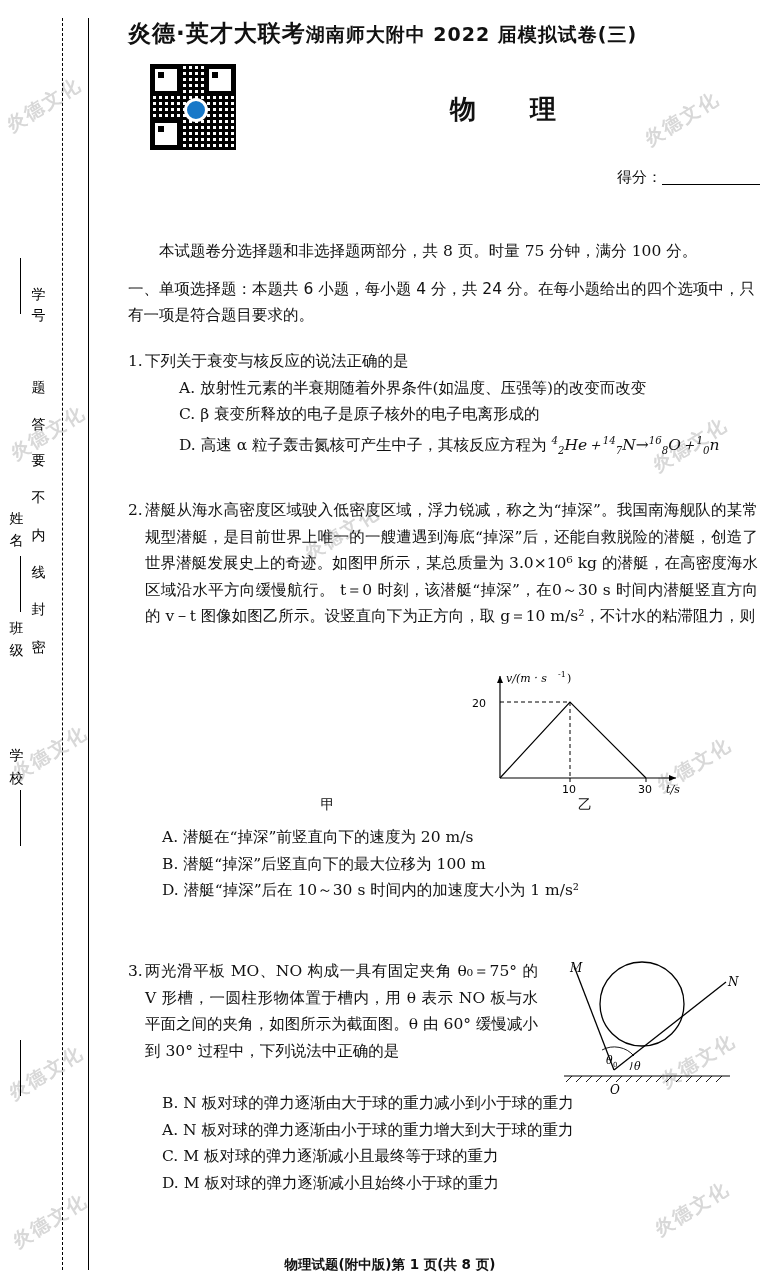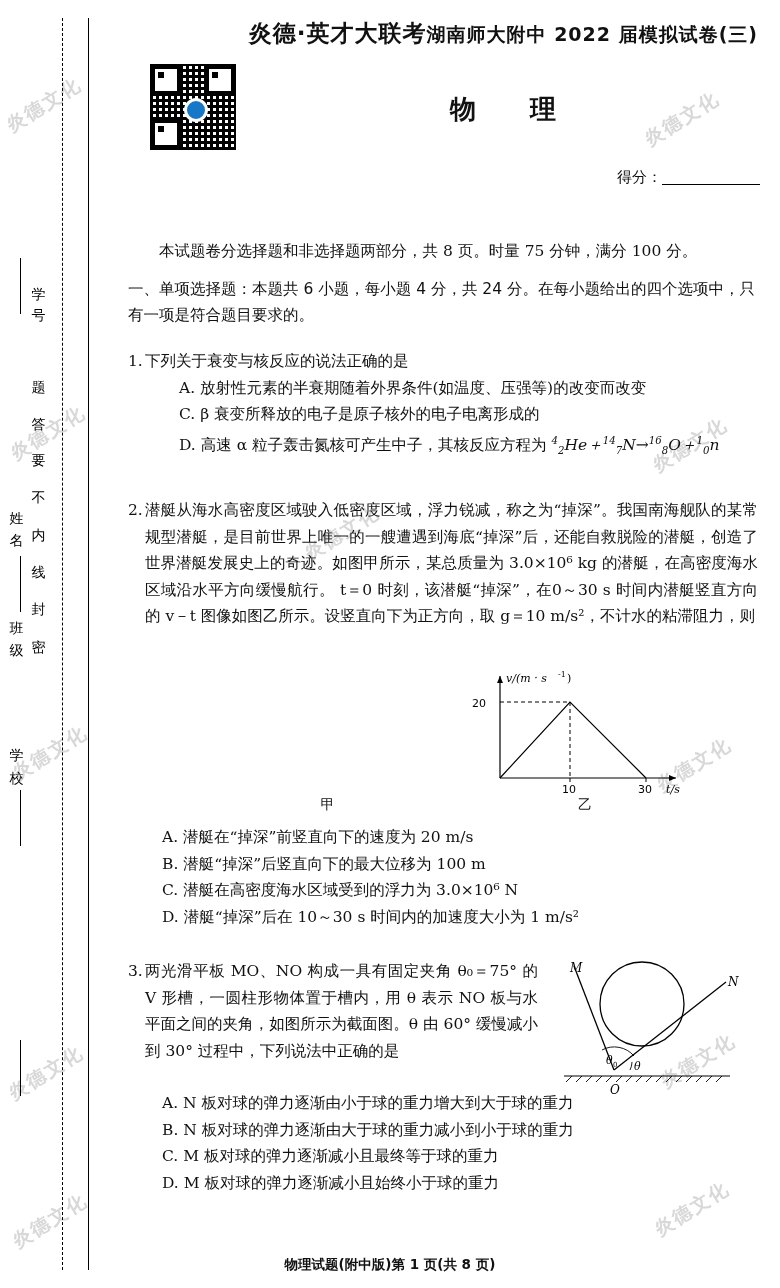--- a/index.html
+++ b/index.html
@@ -34,21 +34,21 @@
   .vcol.a{left:30px;}
   .vcol.b{left:8px;}
   
   .vrule{position:absolute;width:0;border-left:1px solid #000;height:60px;}
 
   
   .content{position:absolute;left:110px;top:0;width:660px;height:1288px;}
 
   .title-row{
     position:absolute;left:18px;top:18px;width:630px;
-    text-align:right;
+    text-align:left;
   }
   .title-main{
     font-family:"DejaVu Sans","Liberation Sans",sans-serif;
     font-weight:bold;font-size:22px;letter-spacing:1px;
   }
   .title-main .brand{font-size:23px;}
   .title-main .sub{font-size:19px;font-weight:bold;}
 
   .qr{
     position:absolute;left:38px;top:62px;width:86px;height:86px;
@@ -238,21 +238,20 @@
         <text x="88" y="11" font-family="DejaVu Serif, serif" font-size="8">-1</text>
         <text x="97" y="16" font-family="DejaVu Serif, serif" font-size="11">)</text>
       </svg>
     </div>
     <div class="fig-yi-cap">乙</div>
 
     <div class="q" style="top:824px;">
       <span class="body" style="padding-left:0">
         <span class="opt" style="display:block">A. 潜艇在“掉深”前竖直向下的速度为 20 m/s</span>
         <span class="opt" style="display:block">B. 潜艇“掉深”后竖直向下的最大位移为 100 m</span>
-        <span class="opt" style="display:block">C. 潜艇在高密度海水区域受到的浮力为 3.0×10⁶ N</span>
         <span class="opt" style="display:block">D. 潜艇“掉深”后在 10～30 s 时间内的加速度大小为 1 m/s²</span>
       </span>
     </div>
 
     <div class="q" style="top:958px;width:410px;">
       <span class="num">3.</span>
       <span class="body">两光滑平板 MO、NO 构成一具有固定夹角 θ₀＝75° 的 V 形槽，一圆柱形物体置于槽内，用 θ 表示 NO 板与水平面之间的夹角，如图所示为截面图。θ 由 60° 缓慢减小到 30° 过程中，下列说法中正确的是</span>
     </div>
 
     <div class="fig3">
@@ -294,22 +293,22 @@
         <text x="198" y="28" font-family="DejaVu Serif, serif" font-size="12" font-style="italic">N</text>
         <text x="80" y="136" font-family="DejaVu Serif, serif" font-size="12" font-style="italic">O</text>
         <text x="76" y="106" font-family="DejaVu Serif, serif" font-size="11" font-style="italic">θ</text>
         <text x="83" y="109" font-family="DejaVu Serif, serif" font-size="7">0</text>
         <text x="104" y="112" font-family="DejaVu Serif, serif" font-size="11" font-style="italic">θ</text>
       </svg>
     </div>
 
     <div class="q" style="top:1090px;">
       <span class="body" style="padding-left:0">
+        <span class="opt" style="display:block">B. N 板对球的弹力逐渐由大于球的重力减小到小于球的重力</span>
         <span class="opt" style="display:block">A. N 板对球的弹力逐渐由小于球的重力增大到大于球的重力</span>
-        <span class="opt" style="display:block">B. N 板对球的弹力逐渐由大于球的重力减小到小于球的重力</span>
         <span class="opt" style="display:block">C. M 板对球的弹力逐渐减小且最终等于球的重力</span>
         <span class="opt" style="display:block">D. M 板对球的弹力逐渐减小且始终小于球的重力</span>
       </span>
     </div>
 
   </div>
 
   <div class="footer">
     <span>物理试题(附中版)</span><span class="pg">第 1 页(共 8 页)</span>
   </div>

